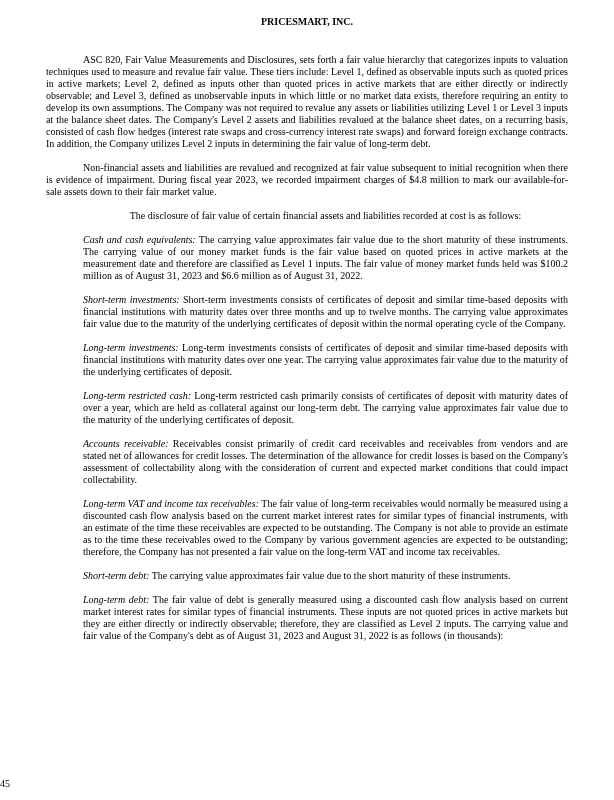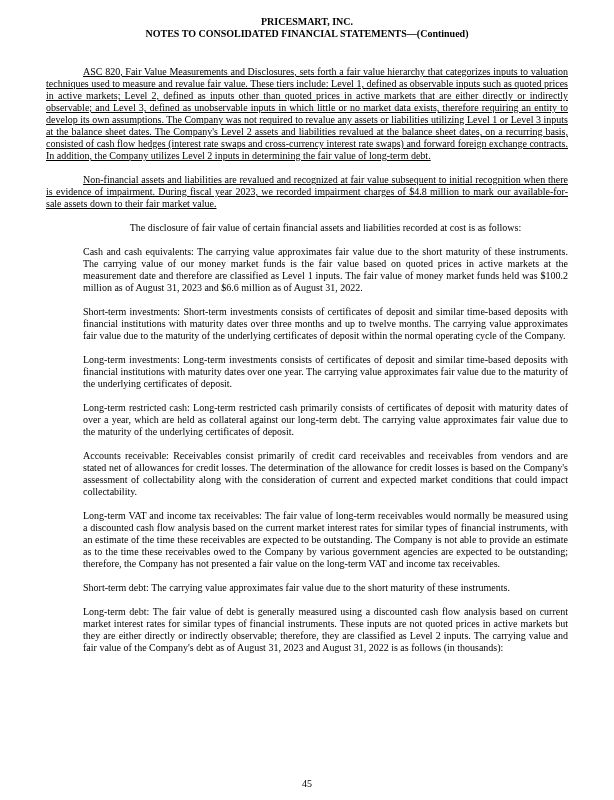--- a/index.html
+++ b/index.html
@@ -15,48 +15,46 @@
     font-size: 10px;
     line-height: 12px;
     overflow: hidden;
   }
   .doc-header { text-align: center; font-weight: bold; margin-bottom: 26px; }
   .doc-header div { white-space: nowrap; }
   p.body-para {
     margin: 8px 0 12px 0;
     text-align: justify;
     text-indent: 37px;
-    text-decoration: underline;
   }
   p.intro-line {
     margin: 0 0 12px 0;
     text-align: center;
     text-indent: 37px;
   }
   p.def-para {
     margin: 0 0 12px 37px;
     text-align: justify;
   }
-  .def-term { }
+  .def-term { font-style: italic; }
   .page-number {
     position: absolute;
     bottom: 10px;
     left: 0;
     right: 0;
-    text-align: center;
+    text-align: left;
   }
 </style>
 </head>
 <body>
 
 <div class="page">
 
   <div class="doc-header">
     <div>PRICESMART, INC.</div>
-    <div>NOTES TO CONSOLIDATED FINANCIAL STATEMENTS—(Continued)</div>
   </div>
 
   <p class="body-para">ASC 820, Fair Value Measurements and Disclosures, sets forth a fair value hierarchy that categorizes inputs to valuation techniques used to measure and revalue fair value. These tiers include: Level 1, defined as observable inputs such as quoted prices in active markets; Level 2, defined as inputs other than quoted prices in active markets that are either directly or indirectly observable; and Level 3, defined as unobservable inputs in which little or no market data exists, therefore requiring an entity to develop its own assumptions. The Company was not required to revalue any assets or liabilities utilizing Level 1 or Level 3 inputs at the balance sheet dates. The Company's Level 2 assets and liabilities revalued at the balance sheet dates, on a recurring basis, consisted of cash flow hedges (interest rate swaps and cross-currency interest rate swaps) and forward foreign exchange contracts. In addition, the Company utilizes Level 2 inputs in determining the fair value of long-term debt.</p>
 
   <p class="body-para">Non-financial assets and liabilities are revalued and recognized at fair value subsequent to initial recognition when there is evidence of impairment. During fiscal year 2023, we recorded impairment charges of $4.8 million to mark our available-for-sale assets down to their fair market value.</p>
 
   <p class="intro-line">The disclosure of fair value of certain financial assets and liabilities recorded at cost is as follows:</p>
 
   <p class="def-para"><span class="def-term">Cash and cash equivalents:</span> <span>The carrying value approximates fair value due to the short maturity of these instruments. The carrying value of our money market funds is the fair value based on quoted prices in active markets at the measurement date and therefore are classified as Level 1 inputs. The fair value of money market funds held was $100.2 million as of August 31, 2023 and $6.6 million as of August 31, 2022.</span></p>
 

